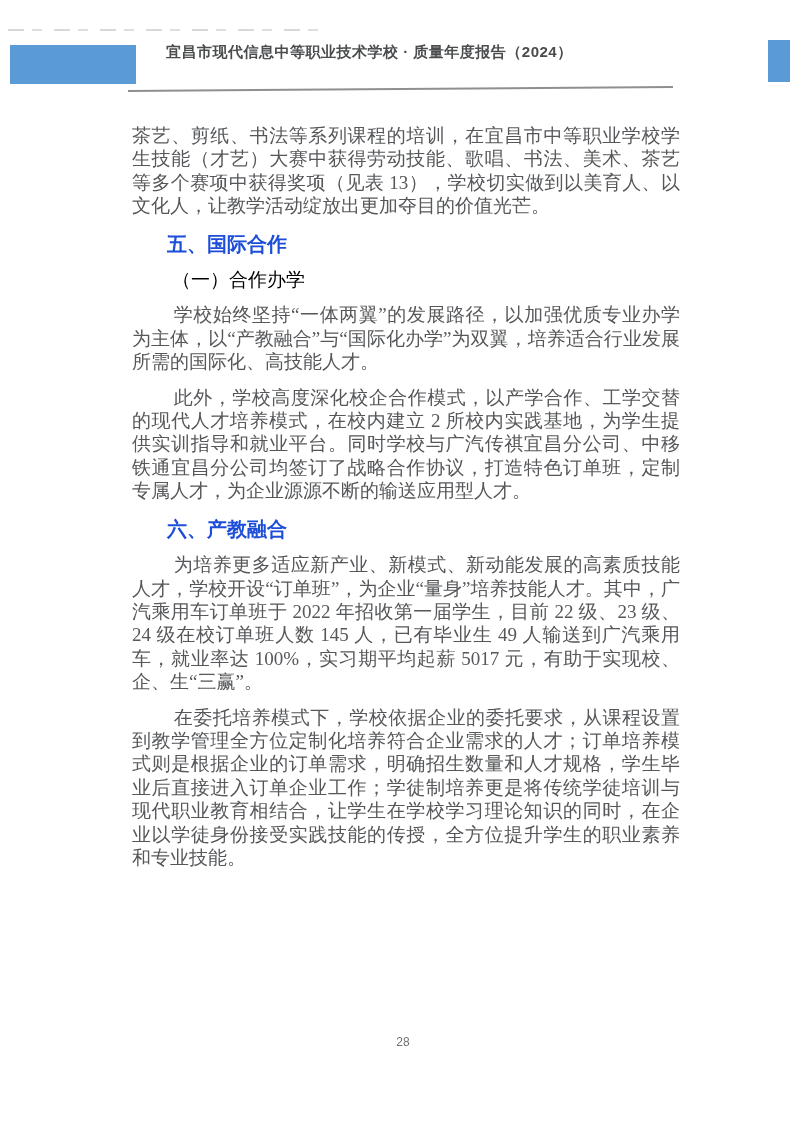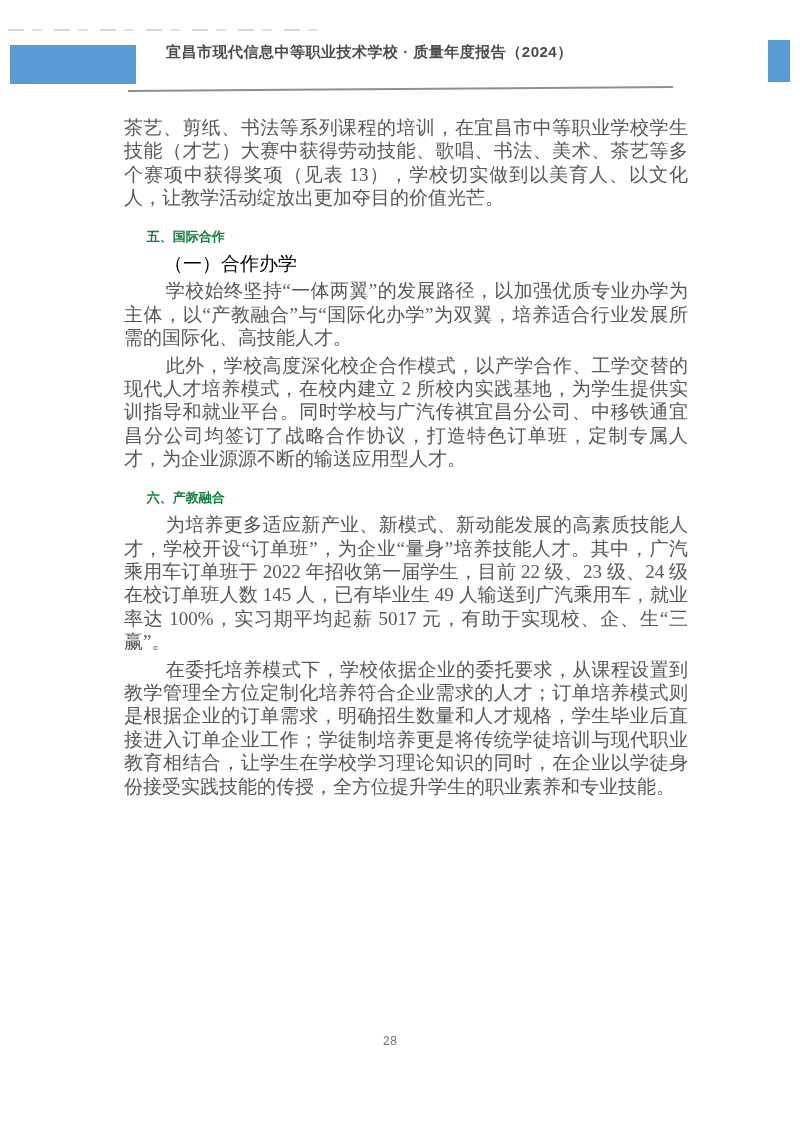--- a/index.html
+++ b/index.html
@@ -74,51 +74,51 @@
     left: 120px;
     top: 112px;
     width: 572px;
     font-size: 19px;
     line-height: 23.4px;
     color: #55575a;
     text-align: justify;
     text-justify: inter-ideograph;
   }
   .body-text p, .body-text h2 {
-    margin: 4px;
+    margin: 12px;
     padding: 0;
   }
   .para {
     text-indent: 2.2em;
   }
   .para.no-indent {
     text-indent: 0;
   }
   .section-heading {
     font-family: "Liberation Sans", "DejaVu Sans", sans-serif;
     font-weight: 700;
-    font-size: 13px;
+    font-size: 20px;
     line-height: 23.4px;
-    color: #15803d;
+    color: #1d4ed8;
     text-indent: 1.75em;
     margin-top: 15px !important;
   }
   .subsection-heading {
     text-indent: 2.1em;
     color: #000000;
   }
 
   
   .page-number {
     position: absolute;
-    left: 104px;
+    left: 117px;
     top: 1035px;
     width: 572px;
     text-align: center;
-    font-family: Liberation Mono, monospace;
+    font-family: Liberation Sans, sans-serif;
     font-size: 12px;
     color: #6f7173;
   }
 </style>
 </head>
 <body>
 
 <div class="page">
 
   <div class="scan-artifact"></div>

